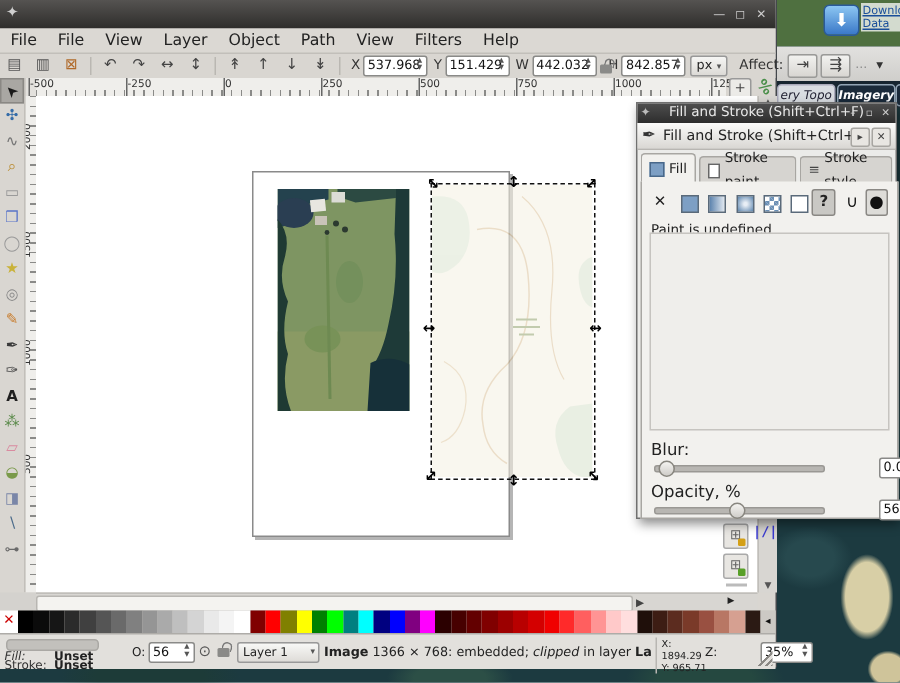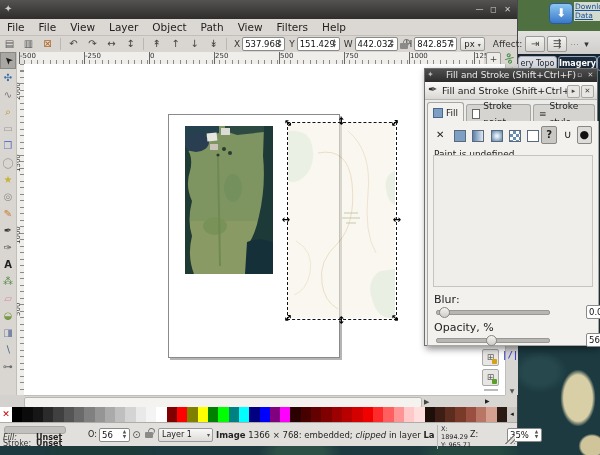--- a/index.html
+++ b/index.html
@@ -21,21 +21,21 @@
     background:
       radial-gradient(ellipse 20px 10px at 530px 8px,#3a5a30 50%,rgba(58,90,48,0) 70%),
       radial-gradient(ellipse 24px 12px at 595px 22px,#42663a 50%,rgba(66,102,58,0) 70%),
       #4f7040;background-position:-517px 0;}
   #dl-icon{position:absolute;left:32px;top:3px;width:22px;height:19px;border-radius:4px;
     background:linear-gradient(#8cc6f2,#3a78c8);border:1px solid #2a5a98;color:#fff;
     font-size:12px;line-height:18px;text-align:center;}
   #dl-label{position:absolute;left:57px;top:2px;width:26px;font-size:7.5px;line-height:8.5px;
     color:#1a4f9a;text-decoration:underline;background:rgba(255,255,255,.75);padding:1px;}
   #bg-gray-band{position:absolute;left:517px;top:31px;width:83px;height:23px;background:linear-gradient(#e2e1df,#cfcecb);}
-  #bg-basemap-band{position:absolute;left:517px;top:54px;width:83px;height:18px;background:linear-gradient(#16242f,#22343f);overflow:hidden;}
+  #bg-basemap-band{position:absolute;left:517px;top:54px;width:83px;height:18px;background:linear-gradient(#16242f,#22343f);overflow:hidden;font-style:italic;}
   .basemap-btn{position:absolute;top:2px;height:13px;border-radius:3px;font-size:8px;line-height:13px;text-align:center;}
   
   #inkwin{position:absolute;left:0;top:0;width:517px;height:445px;background:#d9d6d1;z-index:1;box-shadow:1px 0 0 #44484c;}
   #titlebar{position:absolute;left:0;top:0;width:517px;height:19px;background:linear-gradient(#555351,#2e2d2b);color:#dcdcdc;}
   #win-icon{position:absolute;left:4px;top:3px;font-size:10px;color:#cfcfcf;}
   #win-title{position:absolute;left:0;right:0;top:3px;text-align:center;font-size:10px;}
   .win-btn{position:absolute;top:4px;width:11px;height:11px;color:#cfcfcf;font-size:8px;line-height:11px;text-align:center;}
   #btn-min{right:32px}#btn-max{right:18px}#btn-close{right:4px}
   #menubar{position:absolute;left:0;top:19px;width:517px;height:16px;background:#dbd8d3;border-bottom:1px solid #c2bfba;display:flex;align-items:center;}
   .menu-item{font-size:10.5px;color:#222;padding:0 7px;line-height:16px;}

